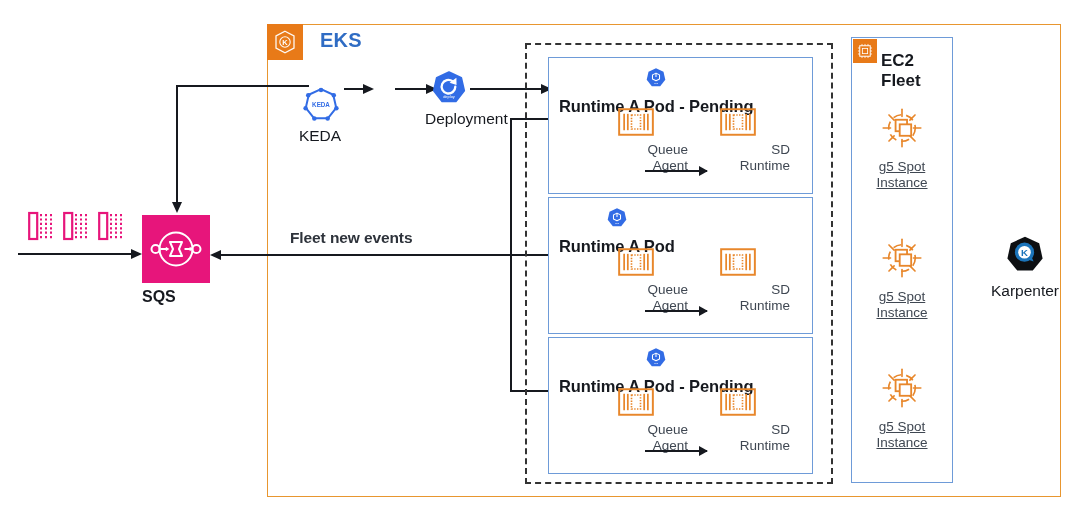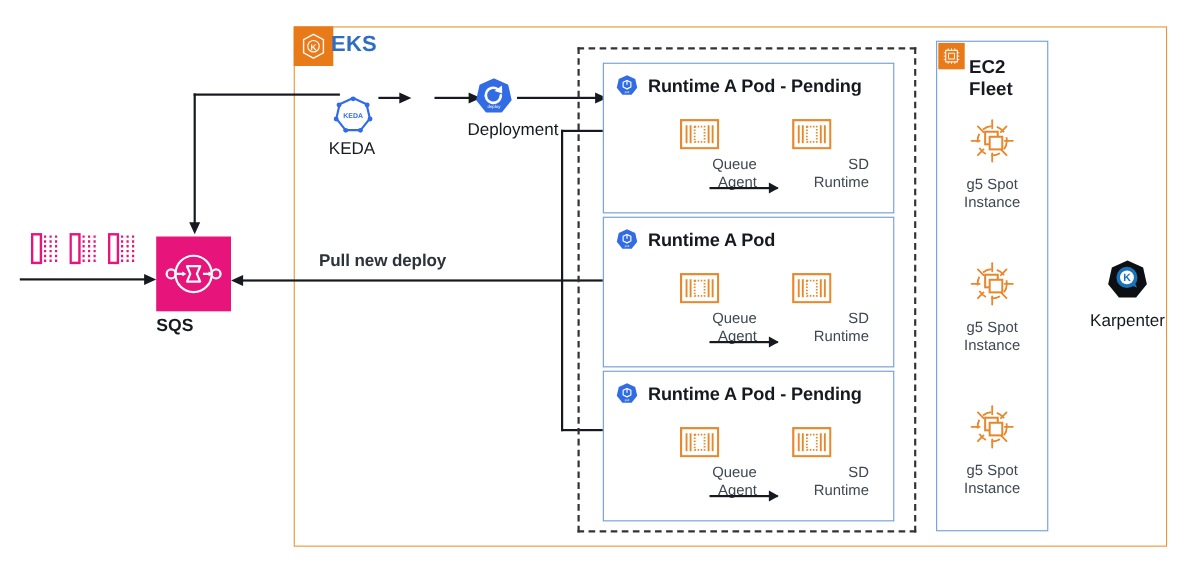--- a/index.html
+++ b/index.html
@@ -16,40 +16,40 @@
   
   #eks-group{
     left:267px;top:24px;width:794px;height:473px;
     border:1.6px solid #E8962F;box-sizing:border-box;background:transparent;
   }
   #eks-icon-box{
     left:267px;top:24px;width:36px;height:36px;background:#E87A18;
     display:flex;align-items:center;justify-content:center;
   }
   #eks-title{
-    left:301px;top:29px;font-size:20px;font-weight:600;color:#2F6CC4;
+    left:320px;top:29px;font-size:20px;font-weight:600;color:#2F6CC4;
     letter-spacing:.2px;
   }
 
   
   #pods-dashed{
     left:525px;top:43px;width:308px;height:441px;
     border:2px dashed #333;box-sizing:border-box;
   }
 
   
   .pod{
     width:265px;height:137px;
     border:1.5px solid #6E9BD8;box-sizing:border-box;background:#fff;
   }
   #pod-1{left:548px;top:57px;}
   #pod-2{left:548px;top:197px;}
   #pod-3{left:548px;top:337px;}
   .pod-header{
-    position:absolute;left:10px;top:9px;display:flex;align-items:flex-end;gap:8px;
+    position:absolute;left:10px;top:9px;display:flex;align-items:center;gap:8px;flex-direction:column;
   }
   .pod-title{
     font-size:16.5px;font-weight:700;color:#16191F;white-space:nowrap;letter-spacing:-.1px;
   }
   .pod-body{position:absolute;left:0;top:50px;width:100%;}
   .comp{position:absolute;text-align:right;}
   .comp-label{
     margin-top:6px;font-size:13.5px;color:#3F4752;line-height:1.18;white-space:pre-line;
   }
   .comp-qa{left:34px;top:0;width:105px;}
@@ -76,21 +76,21 @@
   }
   #ec2-title{
     left:881px;top:51px;font-size:17px;font-weight:600;color:#16191F;line-height:1.2;
     white-space:pre-line;
   }
   .spot{position:absolute;left:851px;width:102px;text-align:center;}
   #spot-1{top:106px;}
   #spot-2{top:236px;}
   #spot-3{top:366px;}
   .spot-label{
-    margin-top:5px;font-size:13.5px;color:#3F4752;line-height:1.2;white-space:pre-line;
+    margin-top:5px;font-size:13.5px;color:#3F4752;line-height:1.2;white-space:pre-line;text-decoration:underline;
   }
 
   
   #karpenter{left:975px;top:235px;width:100px;text-align:center;}
   #karpenter-label{margin-top:3px;font-size:15.5px;color:#16191F;font-weight:400;}
 
   
   #sqs-box{
     left:142px;top:215px;width:68px;height:68px;background:#E7157B;
     display:flex;align-items:center;justify-content:center;
@@ -244,21 +244,21 @@
       <path d="M20 2.4 L33.6 8.6 L36.9 23.1 L27.6 34.8 L12.4 34.8 L3.1 23.1 L6.4 8.6 Z" fill="#326CE5" stroke="#326CE5" stroke-width="2" stroke-linejoin="round"></path>
       <path d="M27 18.5 a7.6 7.6 0 1 1 -3.1 -6.1" fill="none" stroke="#ffffff" stroke-width="2.6" stroke-linecap="round"></path>
       <polygon points="28.2,8.6 28.4,16.6 20.7,14.1" fill="#ffffff"></polygon>
       <text x="20" y="31.6" font-size="4.4" font-family="Liberation Sans, sans-serif" fill="#ffffff" text-anchor="middle">deploy</text>
     </svg>
     <div class="flow-label">Deployment</div>
   </div>
 
   <div class="abs ln arrowR" id="ln-dep-pod"></div>
 
-  <div class="abs" id="pull-label">Pull new deploy</div>
+  <div class="abs" id="pull-label">Fleet new events</div>
   <div class="abs ln arrowL" id="ln-pull"></div>
   <div class="abs ln" id="ln-riser"></div>
   <div class="abs ln arrowR" id="ln-branch-top"></div>
   <div class="abs ln arrowR" id="ln-branch-bot"></div>
   <div class="abs ln arrowR" id="ln-mid-feed"></div>
 
   <div class="abs" id="pods-dashed"></div>
 
   <div class="abs pod" id="pod-1">
     <div class="pod-header">

